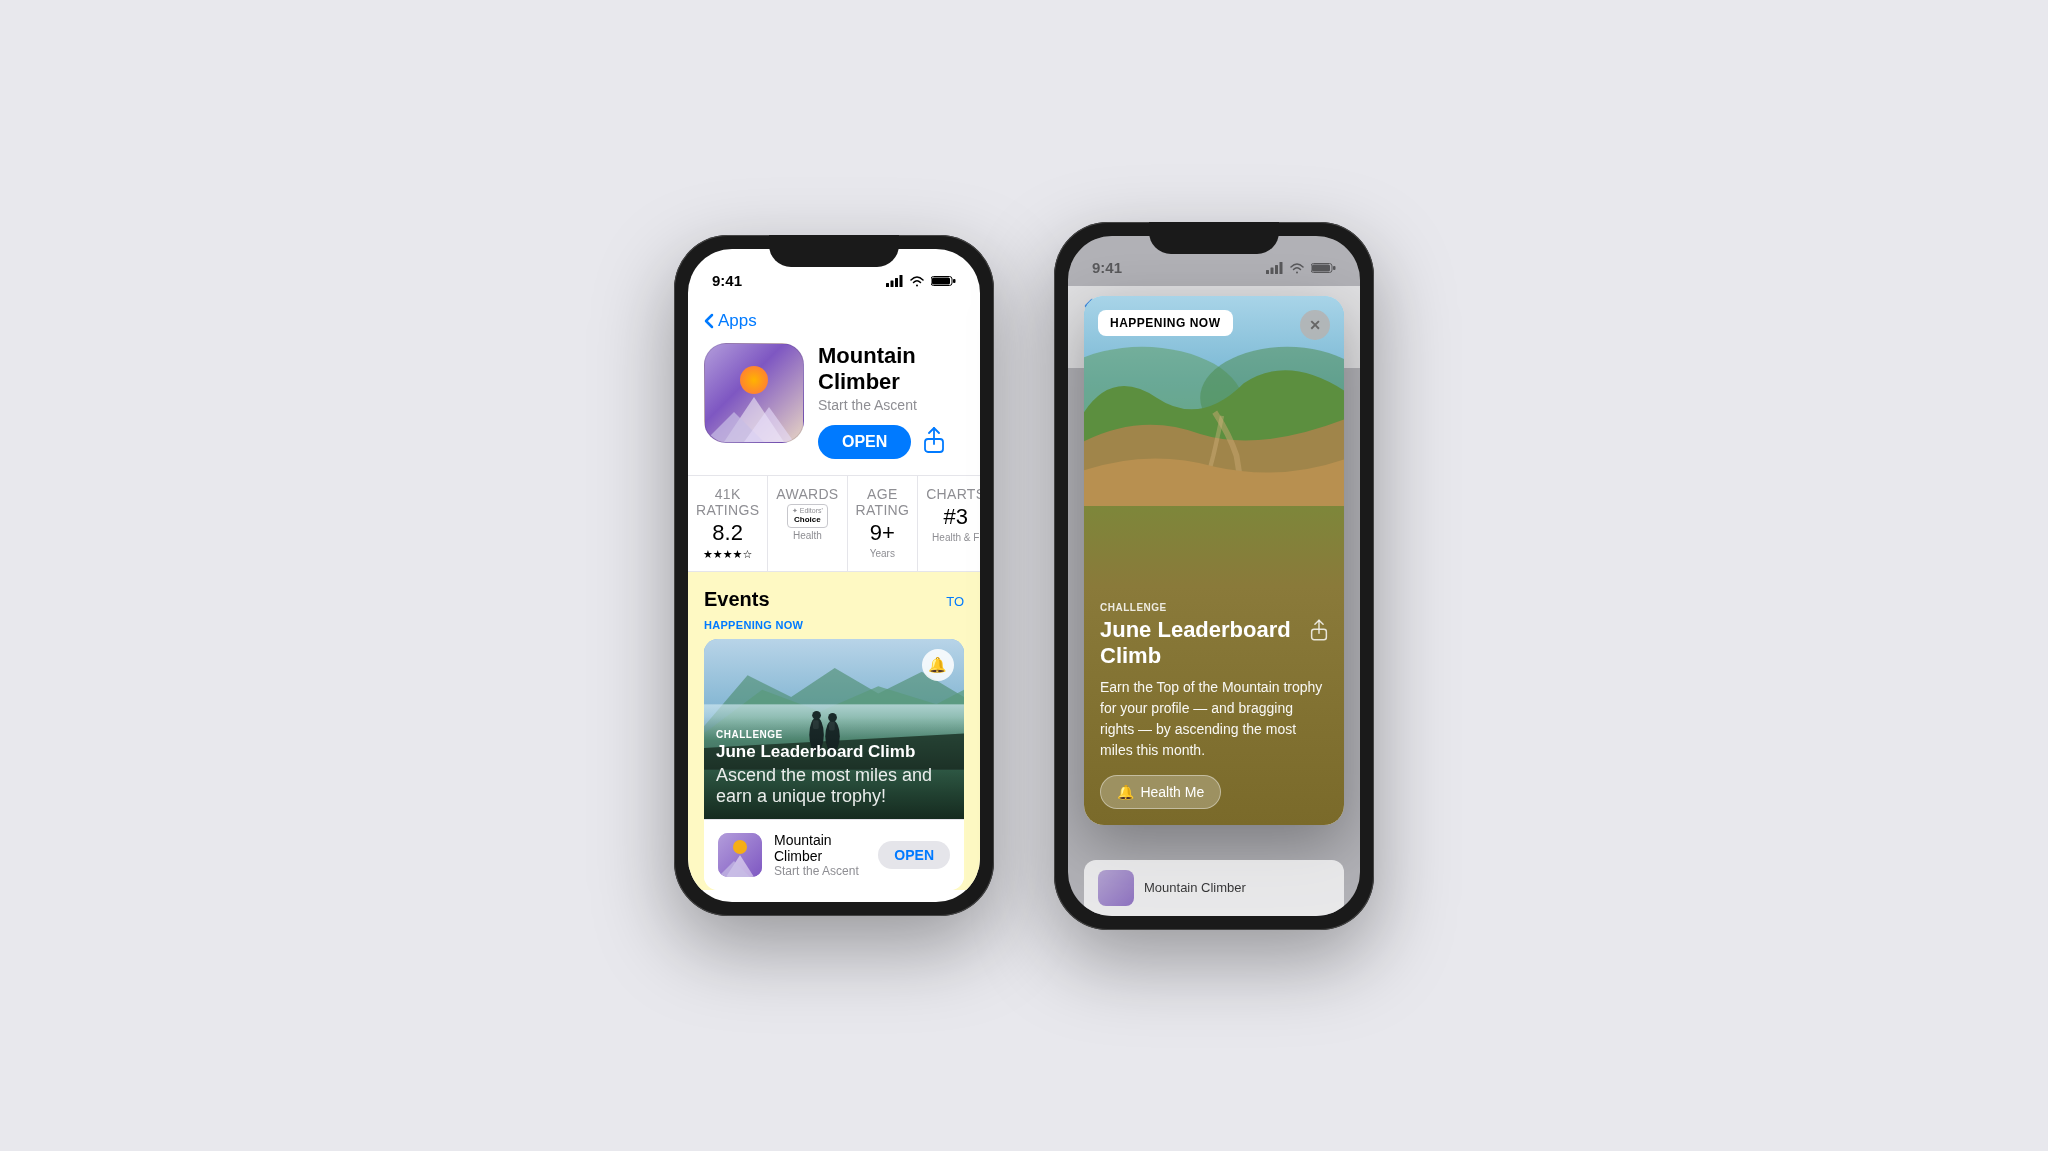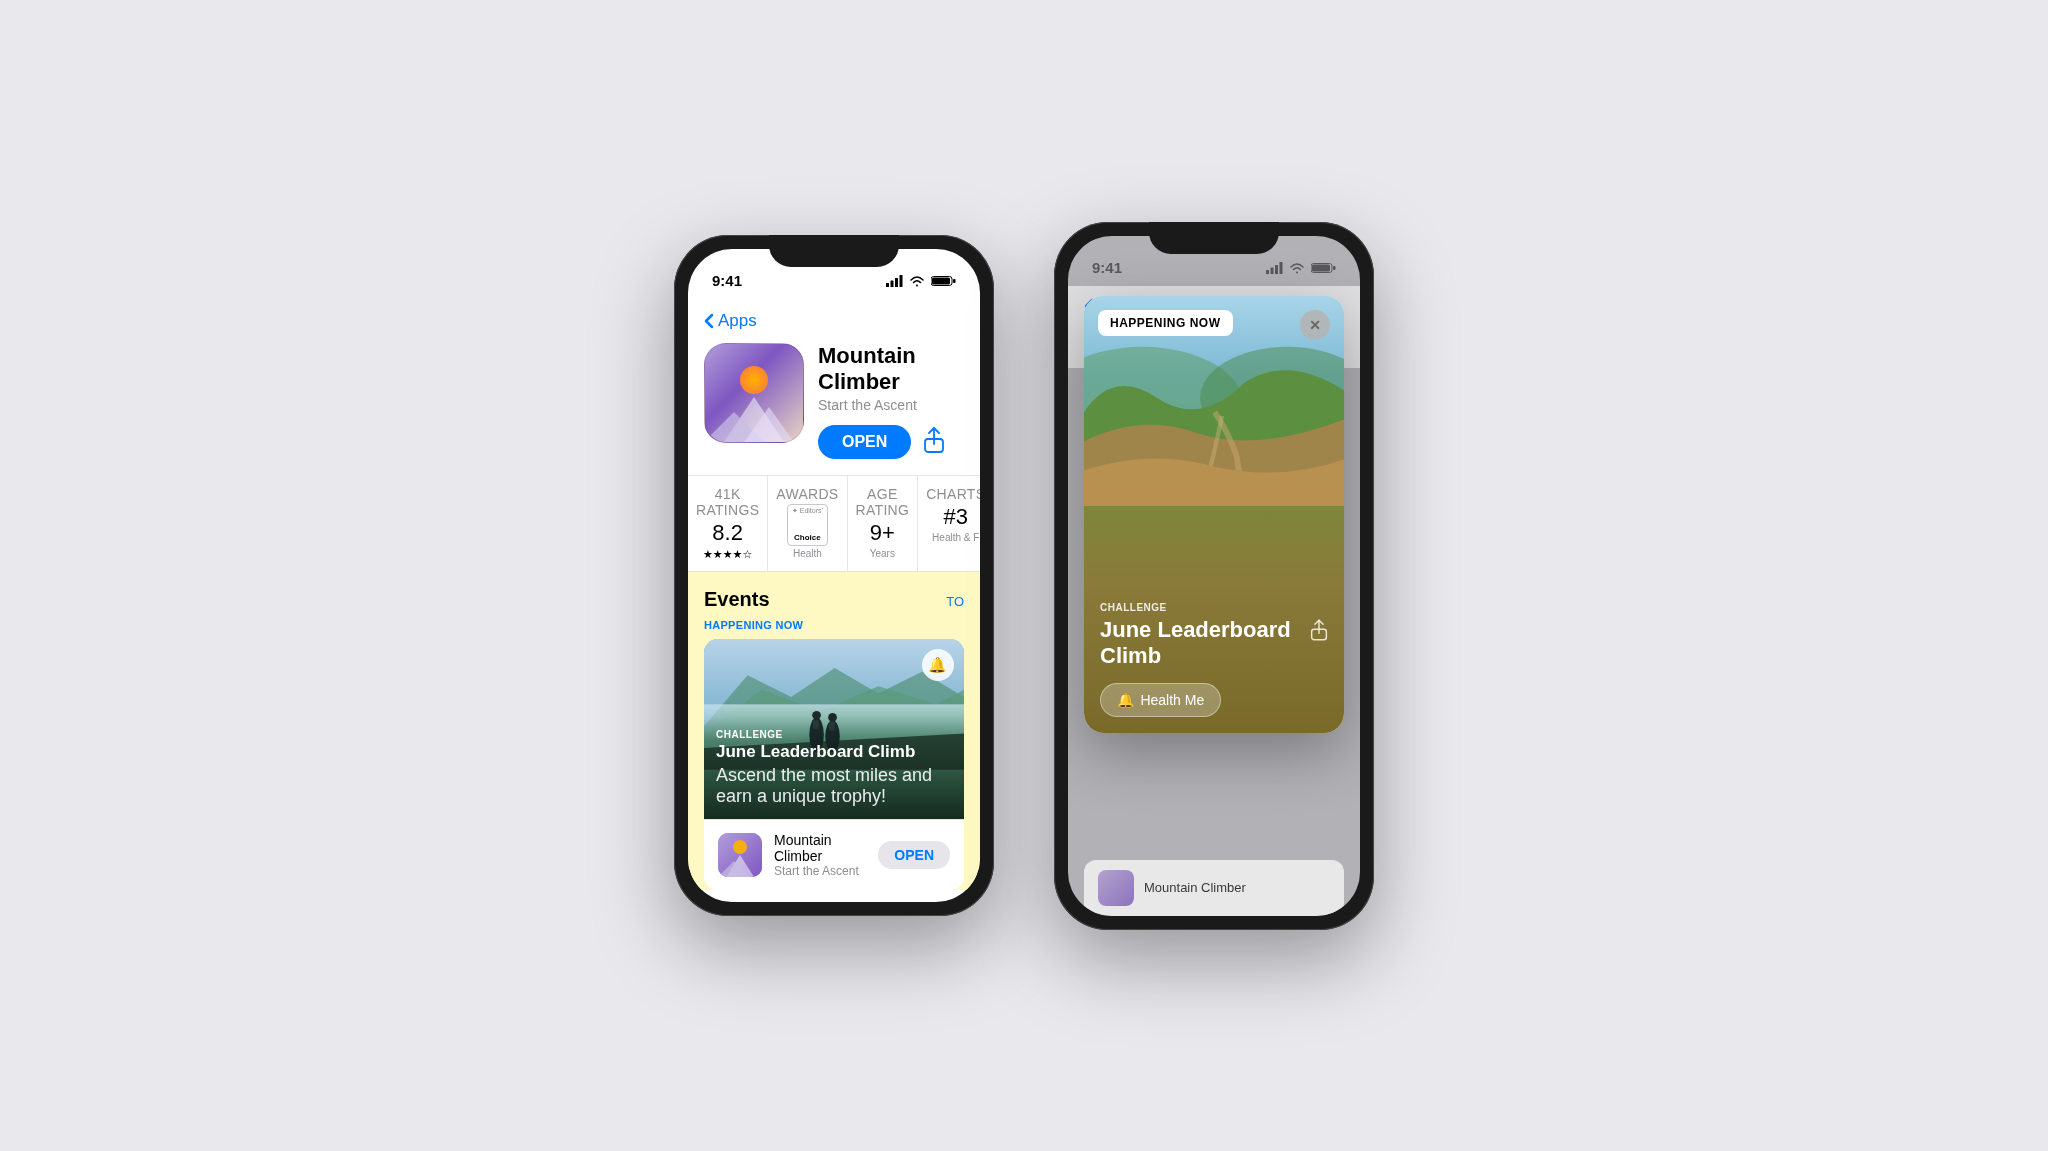--- a/index.html
+++ b/index.html
@@ -174,21 +174,21 @@
       font-size: 10px;
     }
     .stars {
       color: #000;
       font-size: 11px;
     }
     .editors-badge {
       display: flex;
       flex-direction: column;
       align-items: center;
-      gap: 19px;
+      gap: 1px;
       color: #8e8e93;
       font-size: 8px;
       border: 1px solid #c7c7cc;
       border-radius: 4px;
       padding: 2px 4px;
       margin: 2px auto;
       width: fit-content;
     }
     .badge-text {
       font-size: 7px;
@@ -695,20 +695,21 @@
         <div class="modal-title-row">
           <div class="modal-title">June Leaderboard Climb</div>
           <div class="modal-share">
             <svg width="18" height="22" viewBox="0 0 22 26" fill="none" stroke="rgba(255,255,255,0.9)" stroke-width="1.8" stroke-linecap="round" stroke-linejoin="round">
               <path d="M11 1 L11 17"></path>
               <path d="M6 6 L11 1 L16 6"></path>
               <rect x="2" y="12" width="18" height="13" rx="3"></rect>
             </svg>
           </div>
         </div>
+        <div class="modal-desc">Earn the Top of the Mountain trophy for your profile — and bragging rights — by ascending the most miles this month.</div>
         <button class="notify-btn">
           <span>🔔</span>
           <span>Health Me</span>
         </button>
       </div>
     </div>
 
     <div style="position:absolute;bottom:0;left:16px;right:16px;background:#fff;border-radius:12px;padding:10px 14px;display:flex;align-items:center;gap:10px;opacity:0.7;z-index:5;">
       <div style="width:36px;height:36px;border-radius:8px;background:linear-gradient(135deg,#b39ddb,#7e57c2);flex-shrink:0;"></div>
       <div style="flex:1;">

